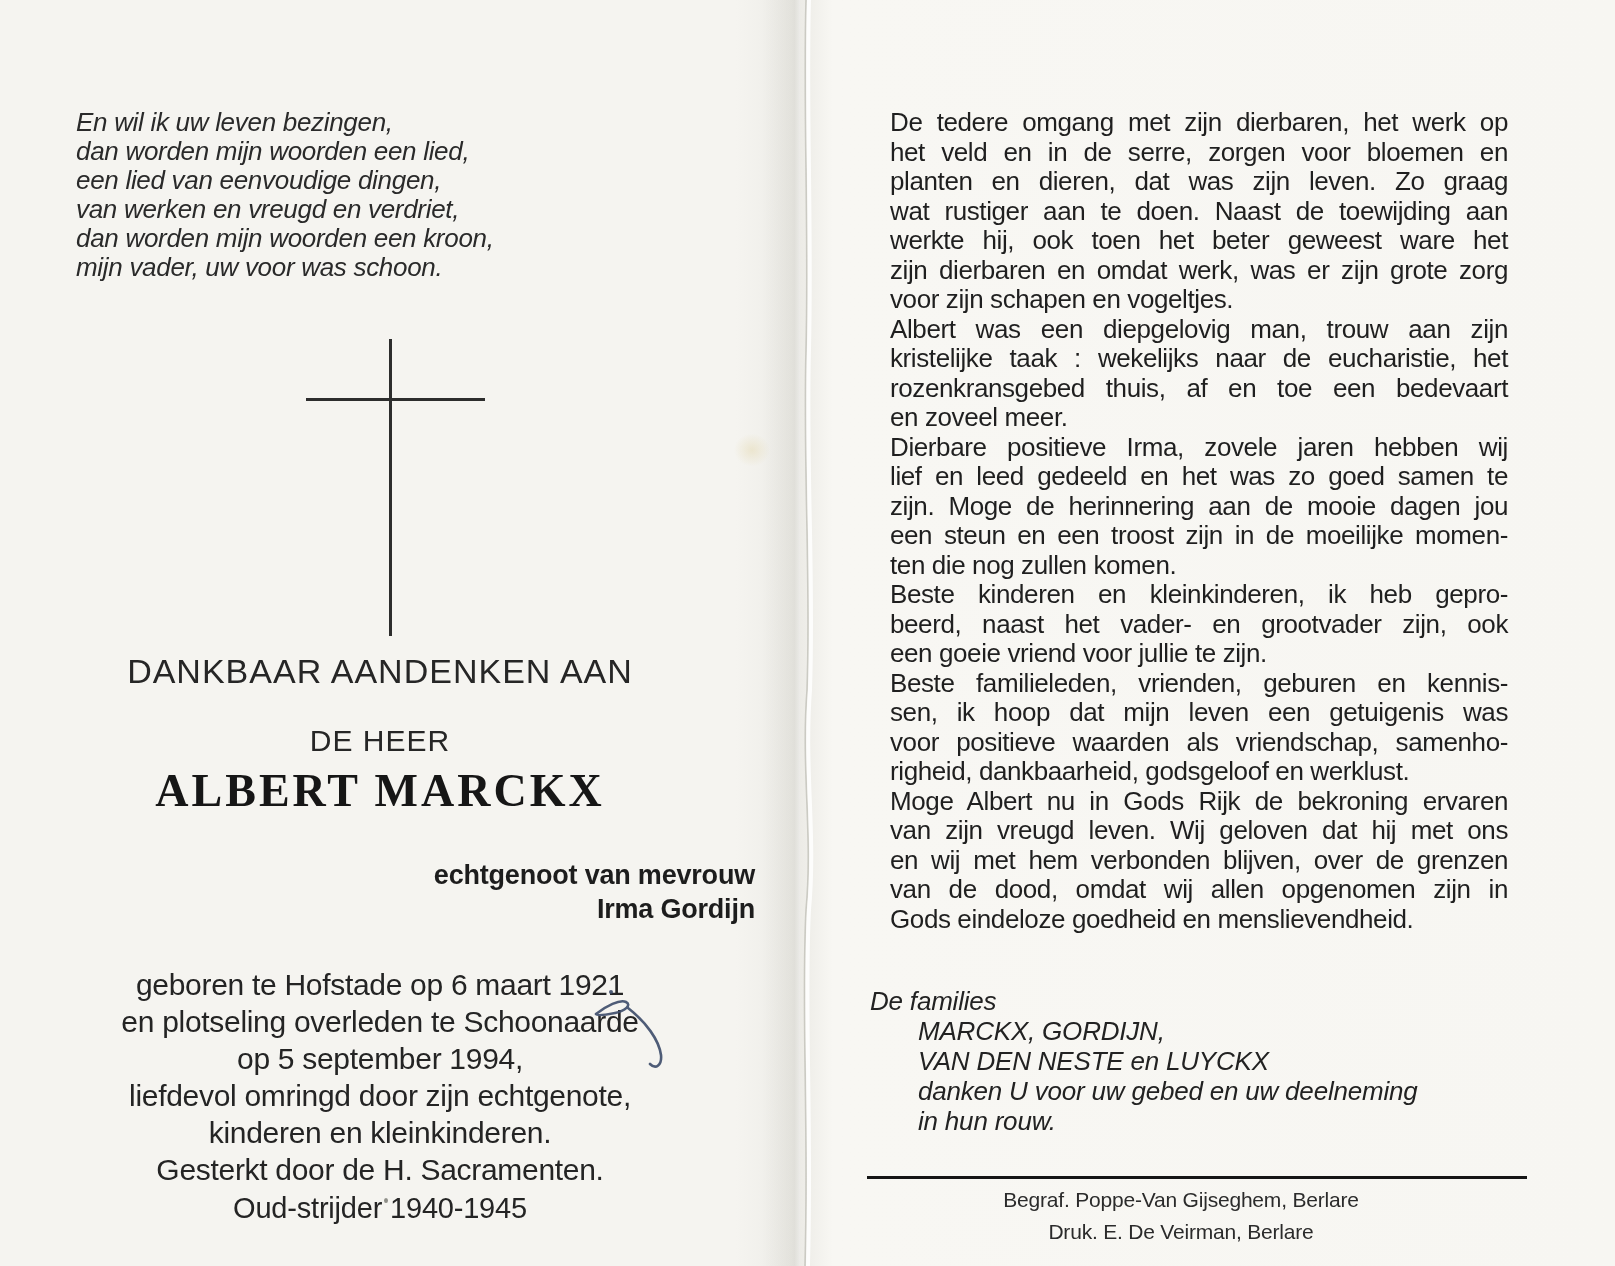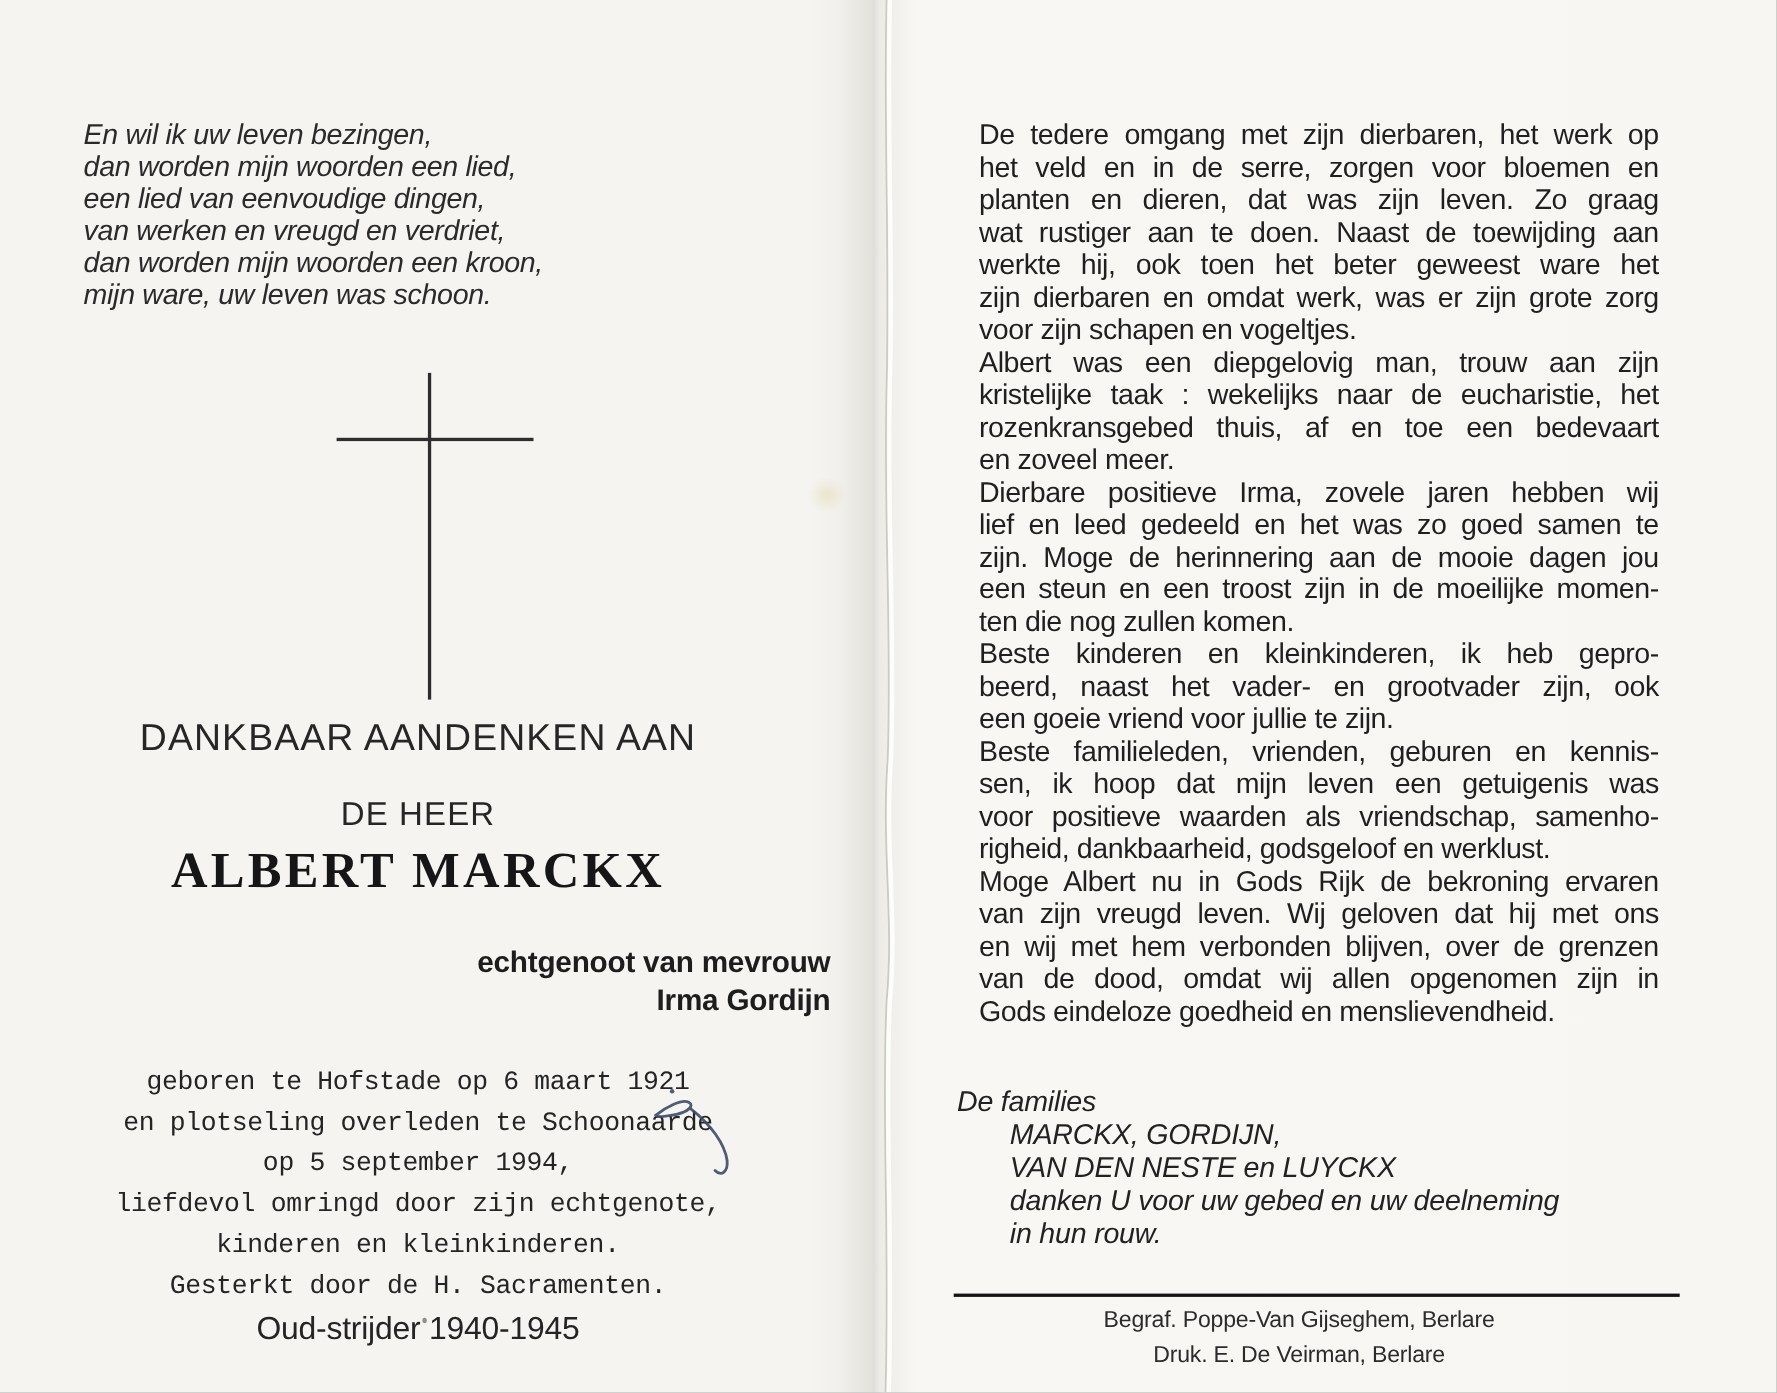--- a/index.html
+++ b/index.html
@@ -2,21 +2,21 @@
 <html><head>
 <meta charset="utf-8">
 <style>
   html,body{margin:0;padding:0;background:#e8e8e4;}
   .scan{
     position:relative;
     width:1615px;height:1266px;
     overflow:hidden;
     font-family:"Liberation Sans",sans-serif;
     color:#212121;
-    background:#a3a3a3;
+    background:#0369a1;
   }
   .page{position:absolute;top:0;height:1266px;}
   .page.left{left:0;width:800px;background:linear-gradient(to right,#f5f4f0 0%,#f5f4f0 92%,#edece7 99%,#e6e5e0 100%);}
   .page.right{left:800px;width:815px;background:linear-gradient(to right,#ecebe6 0%,#f8f7f3 4%,#f7f6f2 100%);text-decoration:underline;}
 
   
   .poem{
     position:absolute;left:76px;top:108px;
     font-style:italic;font-size:26px;line-height:29px;
     letter-spacing:-0.3px;color:#2a2a2a;white-space:nowrap;
@@ -26,21 +26,21 @@
 
   .lcol{position:absolute;left:5px;width:750px;text-align:center;white-space:nowrap;}
   .ded1{top:652px;font-size:34px;letter-spacing:1px;color:#262626;}
   .ded2{top:724px;font-size:30px;letter-spacing:1px;color:#262626;}
   .name{
     top:764px;
     font-family:"Liberation Serif",serif;font-weight:bold;
     font-size:46px;letter-spacing:3px;color:#161616;
   }
   .spouse{top:858px;font-weight:bold;font-size:27px;line-height:34px;letter-spacing:-0.2px;color:#1d1d1d;text-align:right;}
-  .bio{top:966px;font-size:24px;line-height:37px;letter-spacing:-0.3px;color:#242424;font-family:Liberation Mono, monospace;}
+  .bio{top:966px;font-size:30px;line-height:37px;letter-spacing:-0.3px;color:#242424;}
   .veteran{top:1192px;font-size:29px;letter-spacing:-0.2px;color:#242424;}
 
   
   .eulogy{
     position:absolute;left:90px;top:108px;width:618px;
     font-size:26px;line-height:29.5px;letter-spacing:-0.4px;color:#1f1f1f;
   }
   .eulogy .eline{height:29.5px;}
   .eulogy .just{text-align:justify;text-align-last:justify;}
   .families-intro{
@@ -70,21 +70,21 @@
 
 <div class="scan">
 
   <div class="page left">
     <div class="poem">
         <div>En wil ik uw leven bezingen,</div>
         <div>dan worden mijn woorden een lied,</div>
         <div>een lied van eenvoudige dingen,</div>
         <div>van werken en vreugd en verdriet,</div>
         <div>dan worden mijn woorden een kroon,</div>
-        <div>mijn ware, uw leven was schoon.</div>
+        <div>mijn vader, uw voor was schoon.</div>
       </div>
 
     <div>
       <div class="cross-v"></div>
       <div class="cross-h"></div>
     </div>
 
     <div class="lcol ded1">DANKBAAR AANDENKEN AAN</div>
     <div class="lcol ded2">DE HEER</div>
     <div class="lcol name">ALBERT MARCKX</div>

